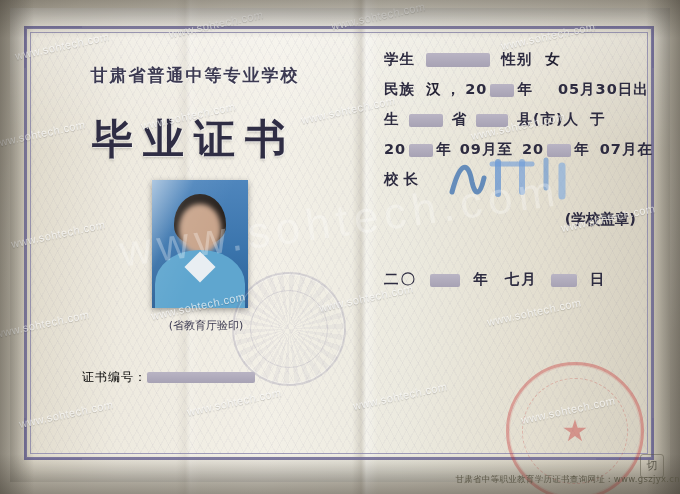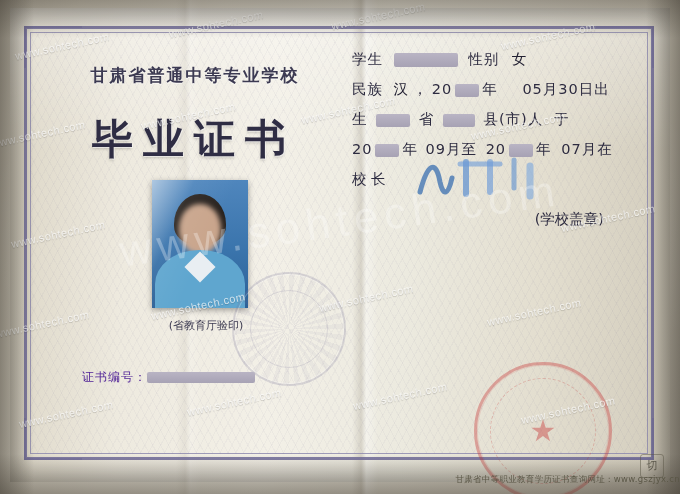--- a/index.html
+++ b/index.html
@@ -207,41 +207,42 @@
     position: absolute;
     left: 16px; top: 16px; right: 16px; bottom: 16px;
     border-radius: 50%;
     border: 1px solid rgba(120,116,150,0.25);
   }
 
   .cert-no {
     position: absolute;
     left: 46px; bottom: 54px;
     font-size: 12px;
-    color: #4c1d95;
+    color: #000000;
     letter-spacing: 1px;
     white-space: nowrap;
     text-align: center;
   }
   .redact {
     display: inline-block;
     background: linear-gradient(180deg, #b9b4c4, #a7a2b4);
     border-radius: 2px;
     filter: blur(0.6px);
     vertical-align: middle;
   }
 
   
   .right-pane {
     position: absolute;
-    left: 352px; top: 44px;
+    left: 384px; top: 44px;
     width: 278px; height: 396px;
     font-size: 14.5px;
     color: #2d2b40;
     line-height: 30px;
+    font-weight: bold;
   }
   .row {
     position: relative;
     height: 30px;
     white-space: nowrap;
   }
   .row span.t { letter-spacing: 1px; }
   .hand {
     font-family: "DejaVu Serif", serif;
     color: #232133;
@@ -436,20 +437,28 @@
         <path d="M76 10 L76 40" stroke="#6d9bd8" stroke-width="6" fill="none" stroke-linecap="round" opacity="0.65"></path>
         <path d="M100 8 L100 36" stroke="#5b8fd0" stroke-width="5" fill="none" stroke-linecap="round" opacity="0.6"></path>
         <path d="M116 14 L116 44" stroke="#7aa7dd" stroke-width="7" fill="none" stroke-linecap="round" opacity="0.6"></path>
       </svg>
     </div>
 
     <div class="seal-row">
       <span class="t">(学校盖章)</span>
     </div>
 
+    <div class="date-row">
+      <span class="t">二〇</span>
+      <span class="redact" style="width:30px;height:13px;margin:0 6px;"></span>
+      <span class="t">年</span>
+      <span class="t" style="margin-left:8px;">七月</span>
+      <span class="redact" style="width:26px;height:13px;margin:0 6px;"></span>
+      <span class="t">日</span>
+    </div>
 
     <div class="red-stamp">
       <div class="arc"></div>
       <div class="star">★</div>
     </div>
 
   </div>
 
   <div class="wm-layer">
     <div class="wm" style="left:14px; top:40px;">www.sohtech.com</div>

